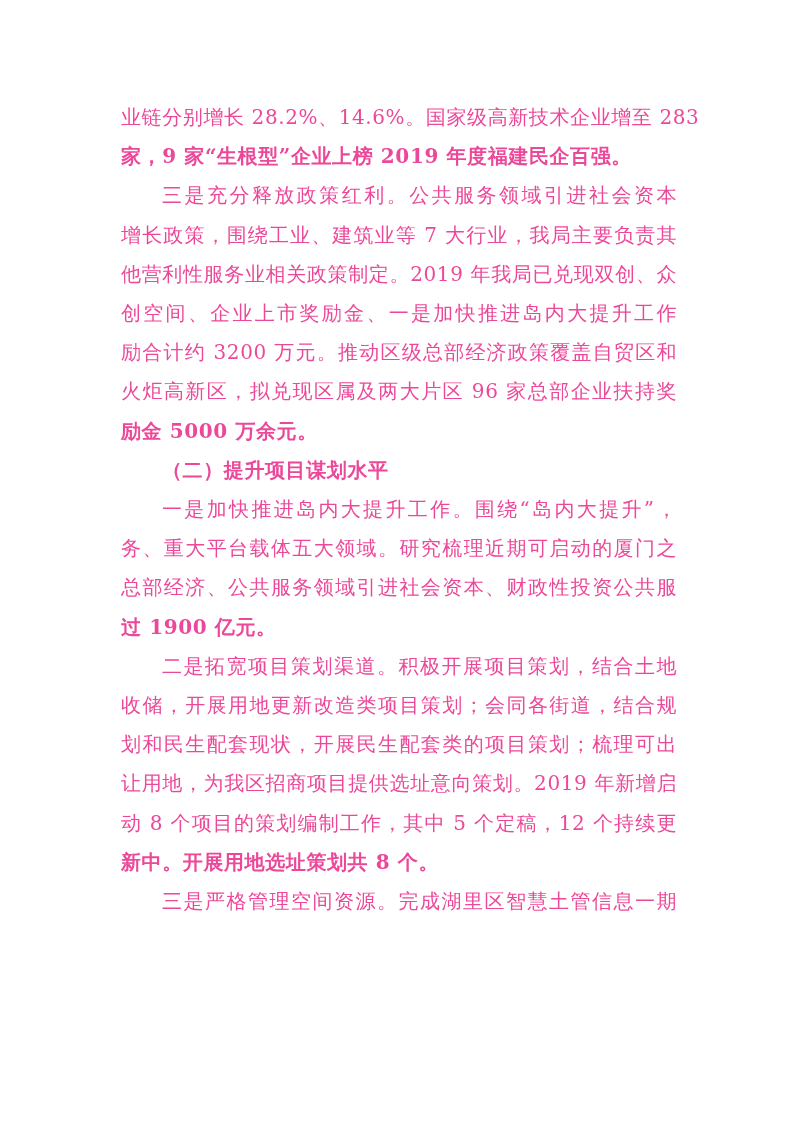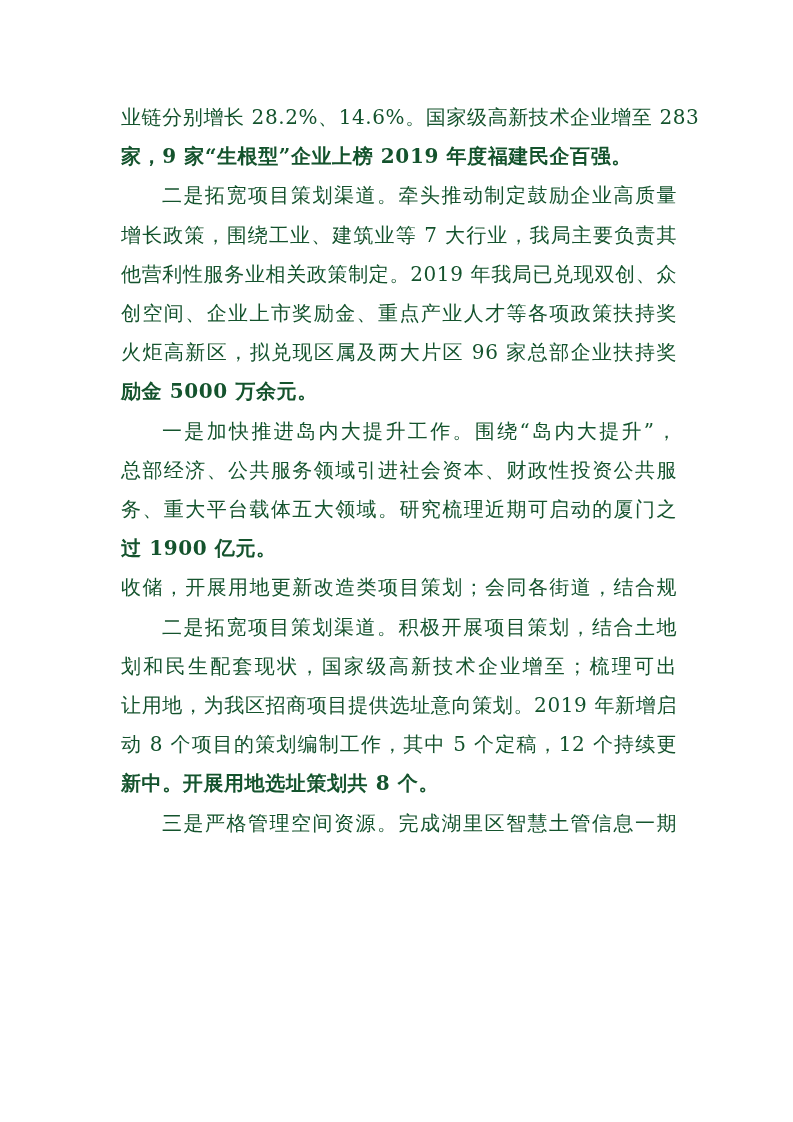--- a/index.html
+++ b/index.html
@@ -5,61 +5,65 @@
     html, body { margin: 0; padding: 0; background: #ffffff; }
     body { width: 793px; height: 1122px; position: relative; overflow: hidden; }
     .page {
       position: absolute;
       left: 121px;
       top: 98px;
       width: 556px;
       font-family: "DejaVu Serif", "Liberation Serif", serif;
       font-size: 20px;
       line-height: 39.2px;
-      color: #14532d;
+      color: #ec4899;
       text-align: justify;
       text-justify: inter-character;
       letter-spacing: 0.6px;
     }
     .page p { margin: 0; }
     .page p.heading { text-indent: 41px; font-weight: bold; font-family: "DejaVu Sans", "Liberation Sans", sans-serif; }
     .line { display: block; white-space: nowrap; text-align-last: justify; }
     .line.last { text-align-last: left; font-weight: bold; }
   </style>
 </head>
 <body>
 
 <div class="page">
 
   <p>
     <span class="line">业链分别增长 28.2%、14.6%。国家级高新技术企业增至 283</span>
     <span class="line last">家，9 家“生根型”企业上榜 2019 年度福建民企百强。</span>
   </p>
 
   <p>
-    <span class="line" style="padding-left:41px">二是拓宽项目策划渠道。牵头推动制定鼓励企业高质量</span>
+    <span class="line" style="padding-left:41px">三是充分释放政策红利。公共服务领域引进社会资本</span>
     <span class="line">增长政策，围绕工业、建筑业等 7 大行业，我局主要负责其</span>
     <span class="line">他营利性服务业相关政策制定。2019 年我局已兑现双创、众</span>
-    <span class="line">创空间、企业上市奖励金、重点产业人才等各项政策扶持奖</span>
+    <span class="line">创空间、企业上市奖励金、一是加快推进岛内大提升工作</span>
+    <span class="line">励合计约 3200 万元。推动区级总部经济政策覆盖自贸区和</span>
     <span class="line">火炬高新区，拟兑现区属及两大片区 96 家总部企业扶持奖</span>
     <span class="line last">励金 5000 万余元。</span>
   </p>
 
+  <p class="heading">
+    <span class="line last">（二）提升项目谋划水平</span>
+  </p>
 
   <p>
     <span class="line" style="padding-left:41px">一是加快推进岛内大提升工作。围绕“岛内大提升”，</span>
+    <span class="line">务、重大平台载体五大领域。研究梳理近期可启动的厦门之</span>
     <span class="line">总部经济、公共服务领域引进社会资本、财政性投资公共服</span>
-    <span class="line">务、重大平台载体五大领域。研究梳理近期可启动的厦门之</span>
     <span class="line last">过 1900 亿元。</span>
   </p>
 
   <p>
+    <span class="line" style="padding-left:41px">二是拓宽项目策划渠道。积极开展项目策划，结合土地</span>
     <span class="line">收储，开展用地更新改造类项目策划；会同各街道，结合规</span>
-    <span class="line" style="padding-left:41px">二是拓宽项目策划渠道。积极开展项目策划，结合土地</span>
-    <span class="line">划和民生配套现状，国家级高新技术企业增至；梳理可出</span>
+    <span class="line">划和民生配套现状，开展民生配套类的项目策划；梳理可出</span>
     <span class="line">让用地，为我区招商项目提供选址意向策划。2019 年新增启</span>
     <span class="line">动 8 个项目的策划编制工作，其中 5 个定稿，12 个持续更</span>
     <span class="line last">新中。开展用地选址策划共 8 个。</span>
   </p>
 
   <p>
     <span class="line" style="padding-left:41px">三是严格管理空间资源。完成湖里区智慧土管信息一期</span>
   </p>
 
 </div>

